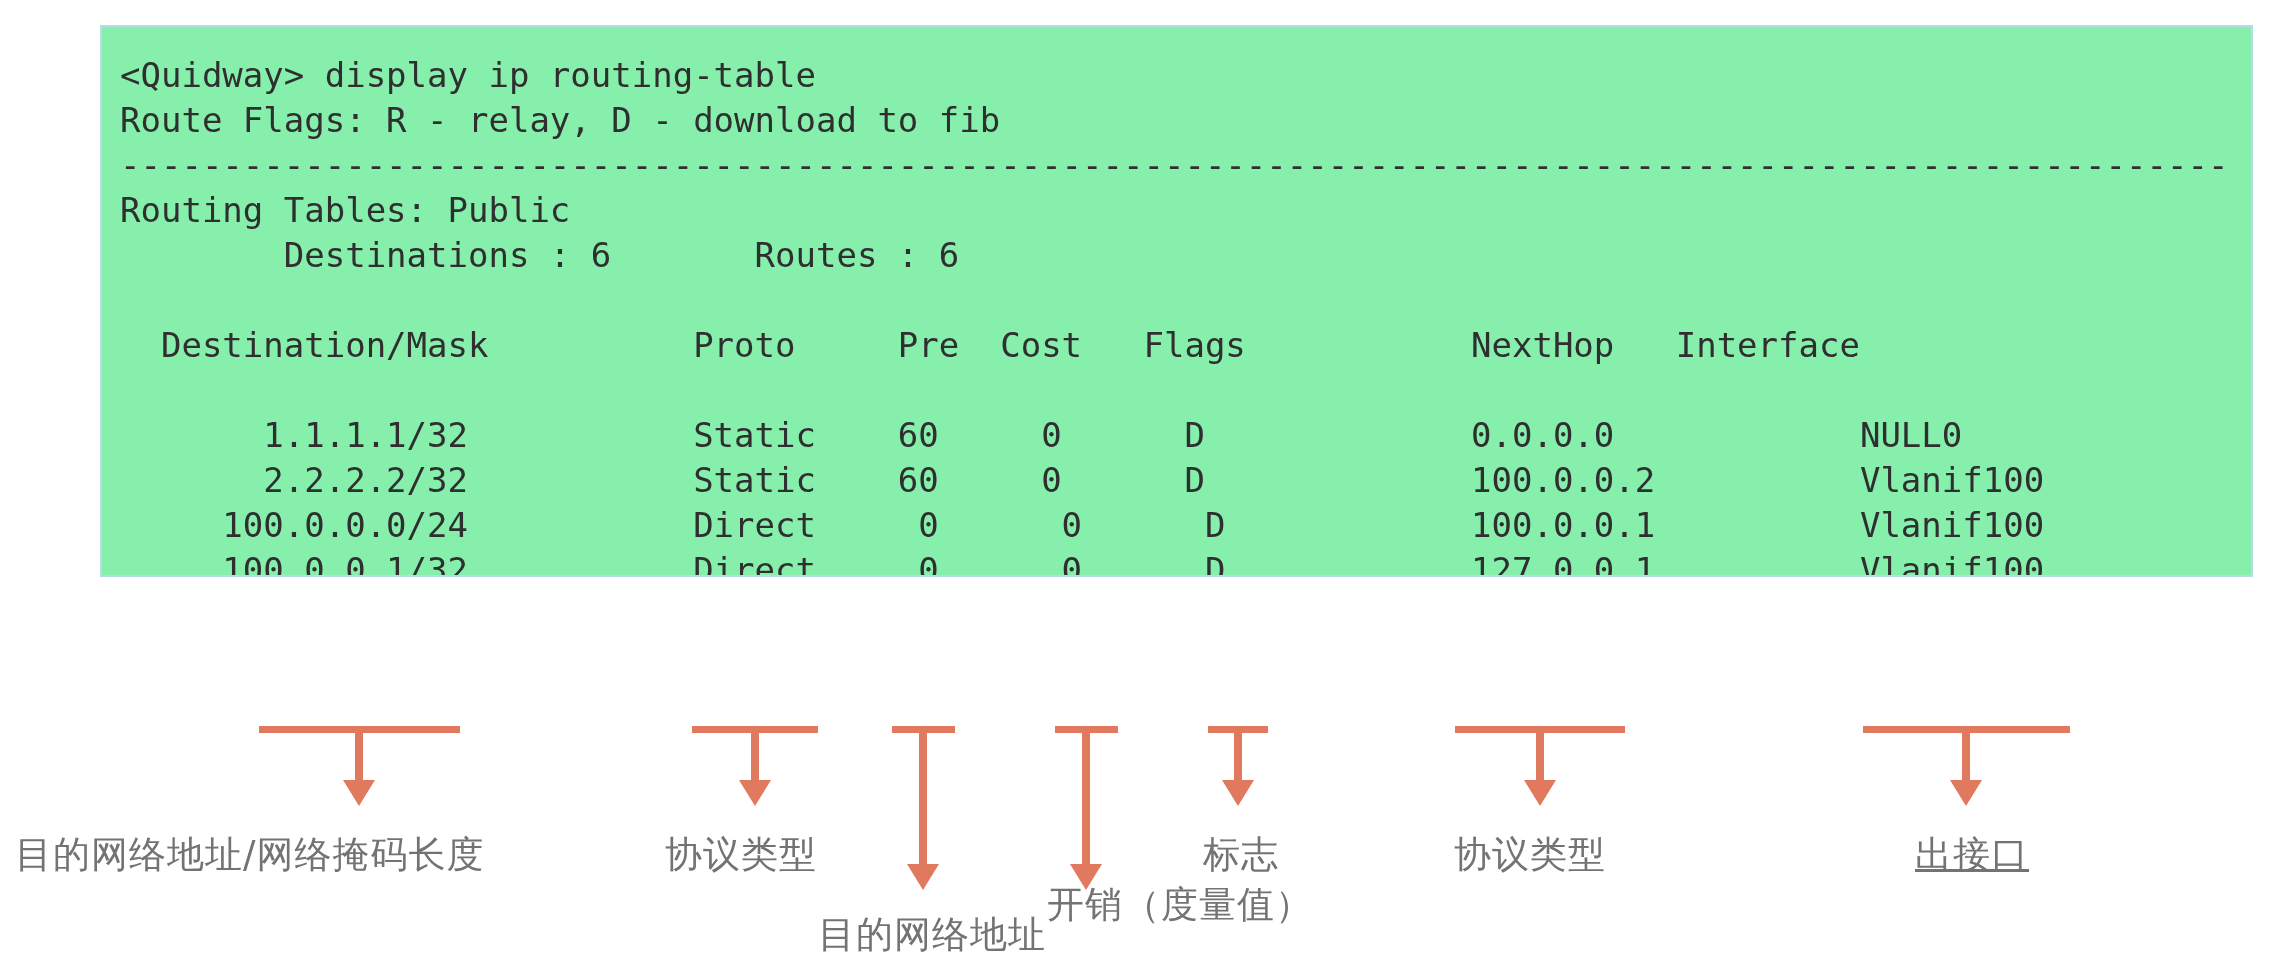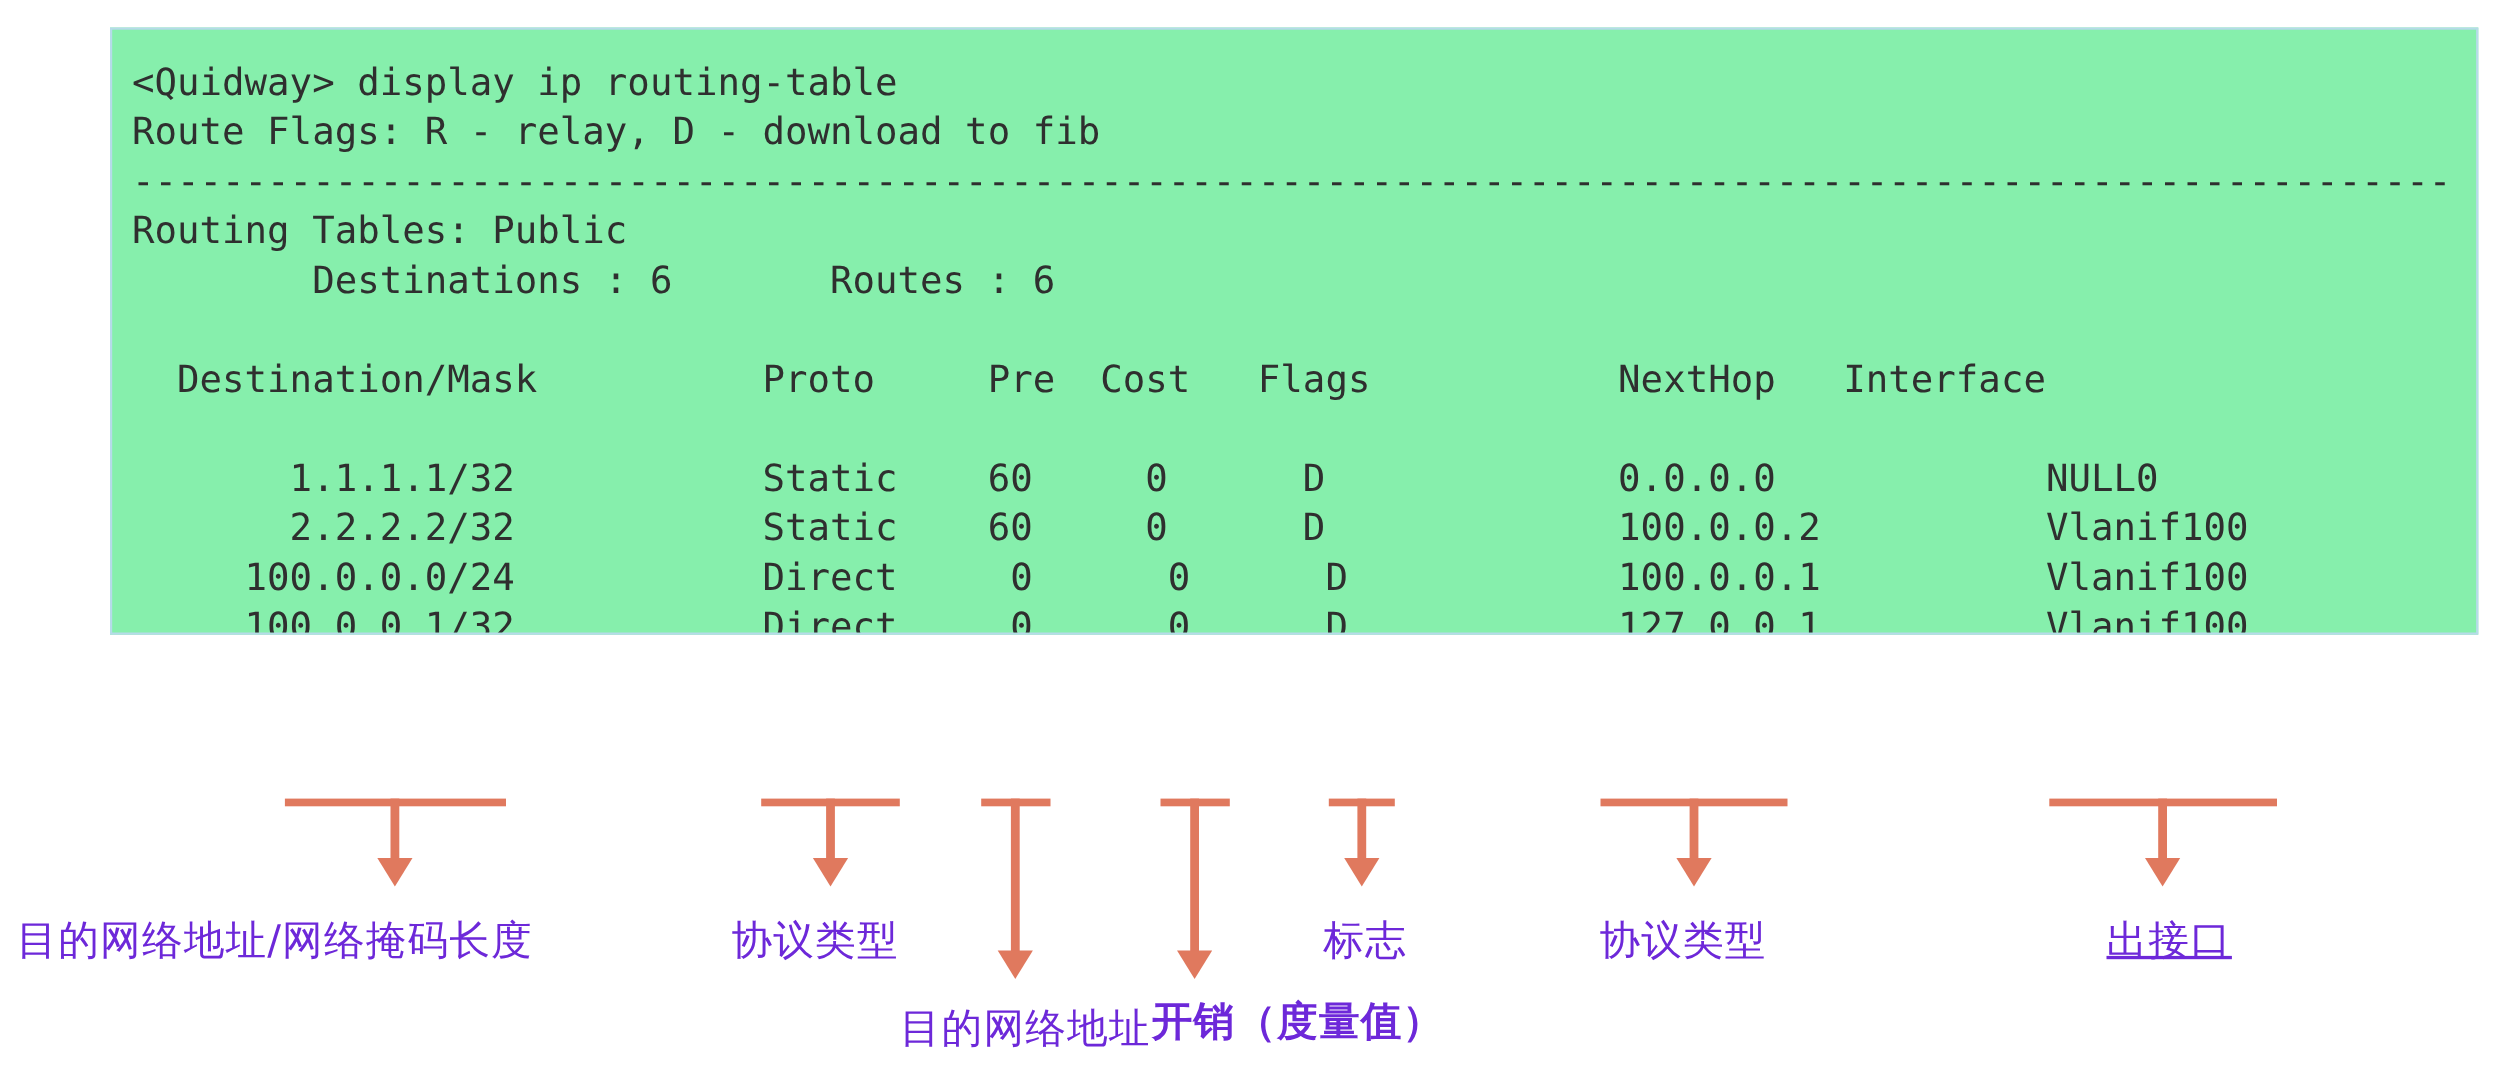--- a/index.html
+++ b/index.html
@@ -45,21 +45,21 @@
   .ann-head {
     position: absolute;
     width: 0; height: 0;
     border-left: 16px solid transparent;
     border-right: 16px solid transparent;
     border-top: 26px solid #e0795e;
   }
   .ann-label {
     position: absolute;
     font-size: 37px;
-    color: #6d28d9;
+    color: #737373;
     white-space: nowrap;
     letter-spacing: 1px;
   }
 </style>
 </head>
 <body>
 
 <div class="canvas">
 
   <div class="terminal">
@@ -97,21 +97,21 @@
     <div class="ann-bar" style="left:892px;  top:726px; width:63px;"></div>
     <div class="ann-stem" style="left:919px;  top:726px; height:140px;"></div>
     <div class="ann-head" style="left:907px;  top:864px;"></div>
     <div class="ann-label" style="left:818px; top:910px;">目的网络地址</div>
   </div>
 
   <div>
     <div class="ann-bar" style="left:1055px; top:726px; width:63px;"></div>
     <div class="ann-stem" style="left:1082px; top:726px; height:140px;"></div>
     <div class="ann-head" style="left:1070px; top:864px;"></div>
-    <div class="ann-label" style="left:1047px; top:904px;font-weight:bold;">开销（度量值）</div>
+    <div class="ann-label" style="left:1047px; top:880px;">开销（度量值）</div>
   </div>
 
   <div>
     <div class="ann-bar" style="left:1208px; top:726px; width:60px;"></div>
     <div class="ann-stem" style="left:1234px; top:726px; height:56px;"></div>
     <div class="ann-head" style="left:1222px; top:780px;"></div>
     <div class="ann-label" style="left:1203px; top:830px;">标志</div>
   </div>
 
   <div>

